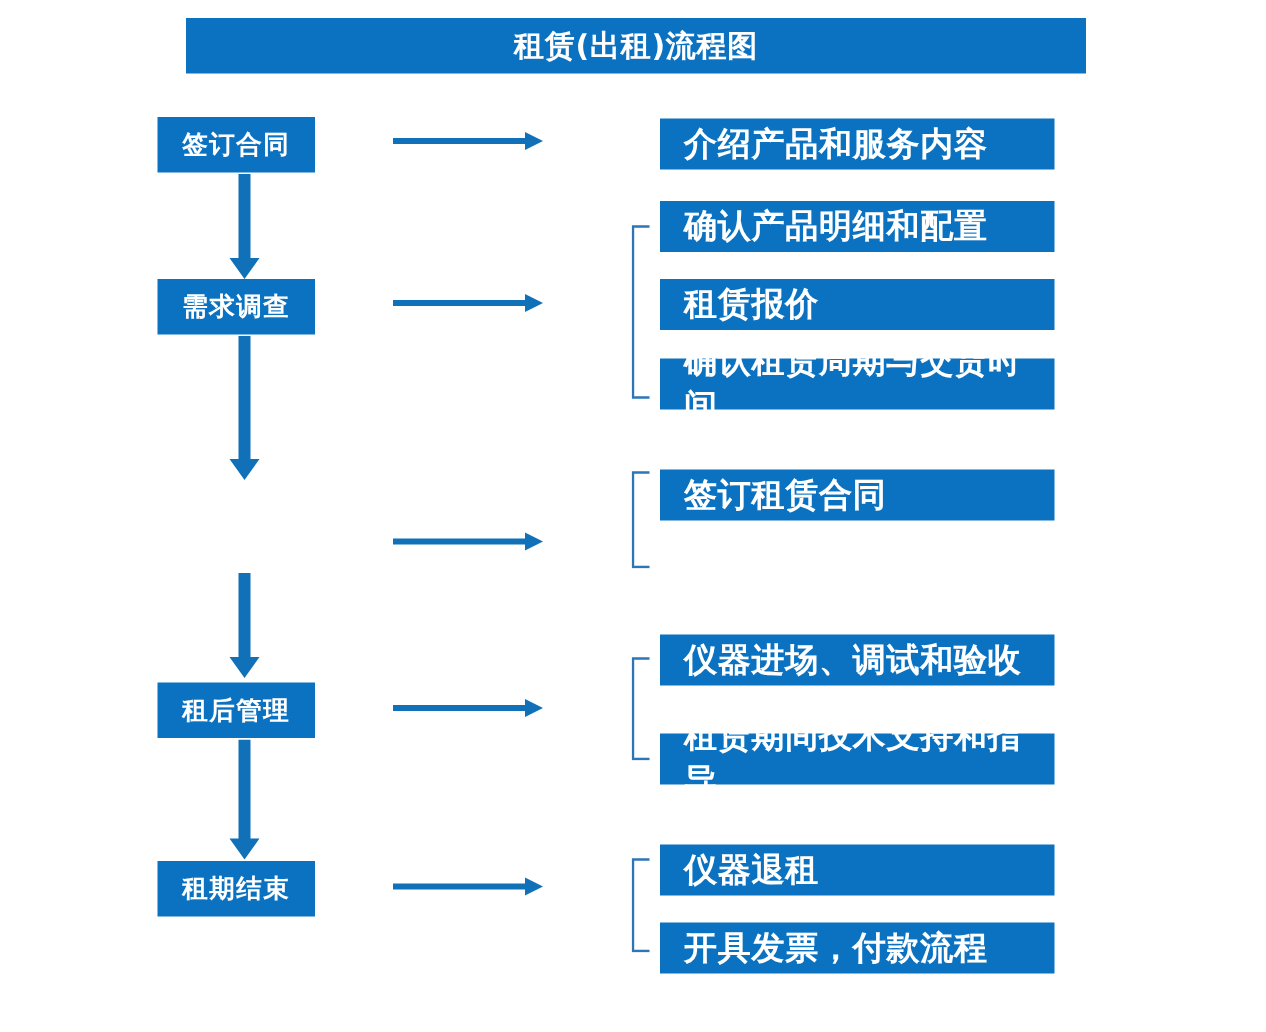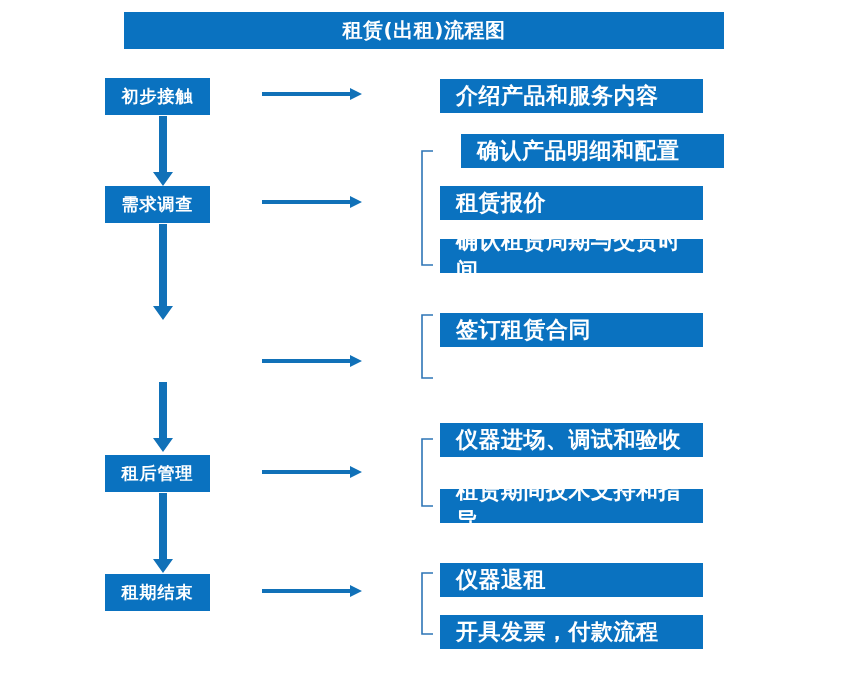--- a/index.html
+++ b/index.html
@@ -90,21 +90,21 @@
     width: 13px;
   }
 </style>
 </head>
 <body>
 
 <div id="canvas">
 
   <div class="title-bar">租赁(出租)流程图</div>
 
-  <div class="stage-box" style="top:78px;">初步接触</div>
+  <div class="stage-box" style="top:78px;">签订合同</div>
 
   <div class="h-arrow" style="top:85px;">
     <svg width="100" height="18" viewBox="0 0 100 18" xmlns="http://www.w3.org/2000/svg">
       <path d="M0 7 L88 7 L88 3 L100 9 L88 15 L88 11 L0 11 Z" fill="#1171b8"></path>
     </svg>
   </div>
 
   <div class="detail-box" style="top:79px;">介绍产品和服务内容</div>
 
   <div class="v-arrow" style="top:116px; height:70px;">
@@ -120,21 +120,21 @@
       <path d="M0 7 L88 7 L88 3 L100 9 L88 15 L88 11 L0 11 Z" fill="#1171b8"></path>
     </svg>
   </div>
 
   <div class="bracket" style="top:150px; height:116px;">
     <svg width="13" height="116" viewBox="0 0 13 116" xmlns="http://www.w3.org/2000/svg">
       <path d="M12 1 L1 1 L1 115 L12 115" fill="none" stroke="#2e75b6" stroke-width="1.6"></path>
     </svg>
   </div>
 
-  <div class="detail-box" style="top:134px;margin-left:21px;">确认产品明细和配置</div>
+  <div class="detail-box" style="top:134px;">确认产品明细和配置</div>
   <div class="detail-box" style="top:186px;">租赁报价</div>
   <div class="detail-box" style="top:239px;">确认租赁周期与交货时间</div>
 
   <div class="v-arrow" style="top:224px; height:96px;">
     <svg width="30" height="96" viewBox="0 0 30 96" xmlns="http://www.w3.org/2000/svg">
       <path d="M11 0 L19 0 L19 82 L25 82 L15 96 L5 82 L11 82 Z" fill="#1171b8"></path>
     </svg>
   </div>
 
 

